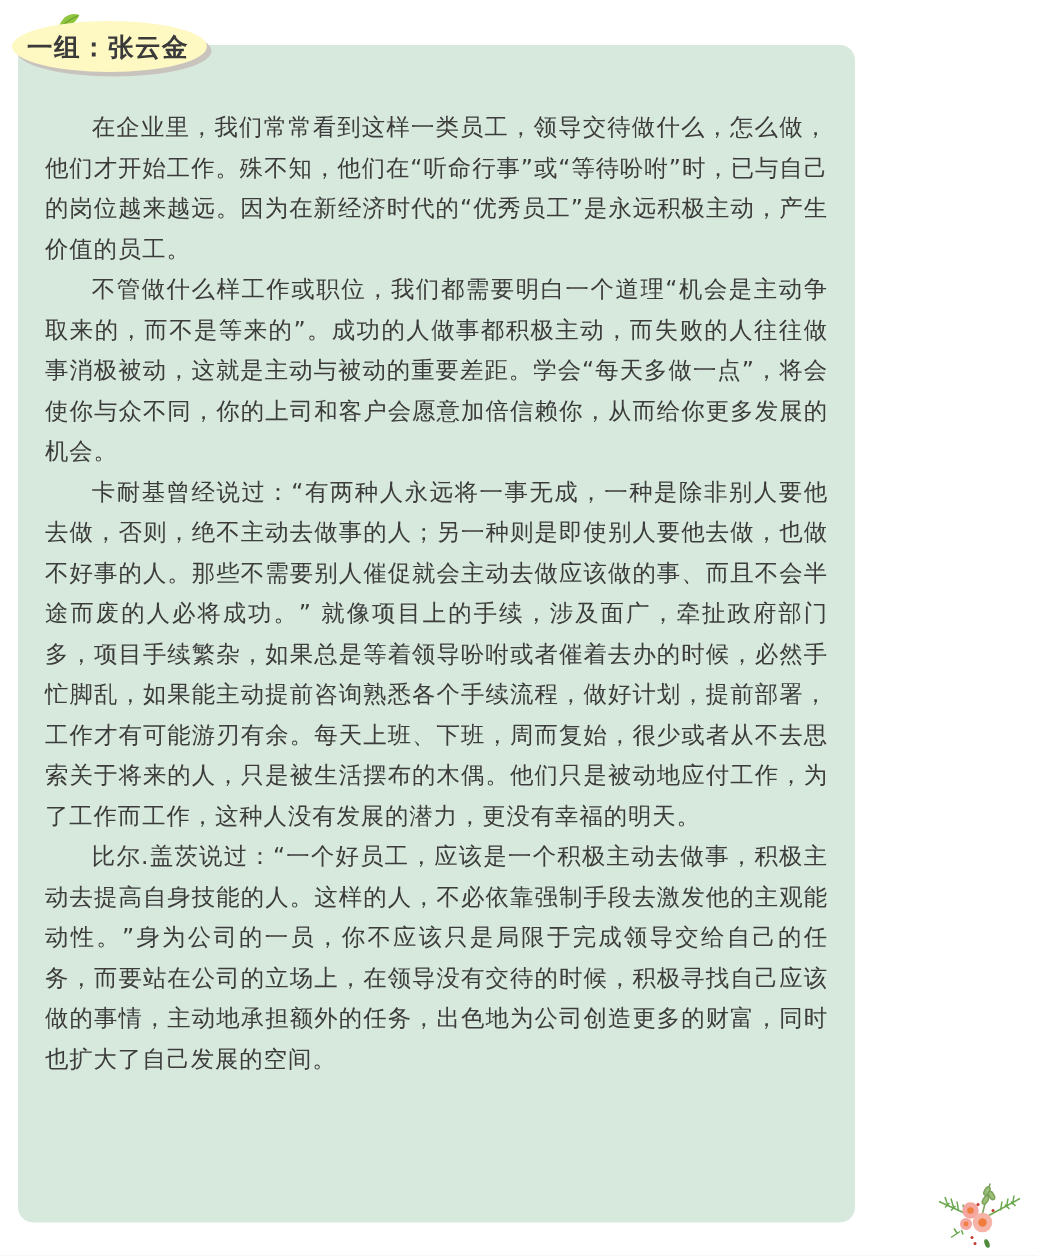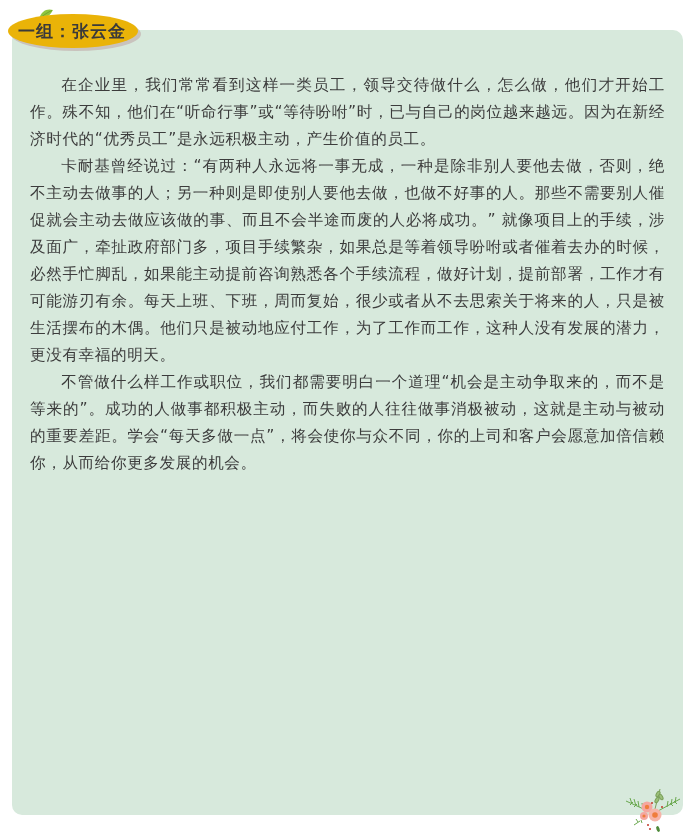--- a/index.html
+++ b/index.html
@@ -11,41 +11,41 @@
       width: 692px;
       height: 837px;
       position: relative;
       overflow: hidden;
       font-family: "DejaVu Sans", "Liberation Sans", sans-serif;
     }
     .panel {
       position: absolute;
       left: 12px;
       top: 30px;
-      width: 671px;
+      width: 558px;
       height: 785px;
       background: #d7e9dc;
       border-radius: 10px;
       box-sizing: border-box;
       padding: 42px 18px 0 18px;
     }
     .leaf {
       position: absolute;
       left: 38px;
       top: 8px;
       width: 16px;
       height: 12px;
     }
     .badge {
       position: absolute;
       left: 8px;
       top: 14px;
       width: 130px;
       height: 34px;
-      background: #eab308;
+      background: #fef9c3;
       border-radius: 50%;
       box-shadow: 3px 3px 0 #c9c3bd;
       display: flex;
       align-items: center;
       justify-content: center;
       z-index: 2;
     }
     .badge-text {
       font-weight: bold;
       font-size: 17px;
@@ -78,22 +78,23 @@
   <path d="M1 11 C3 3, 9 0, 15 2 C12 8, 7 11, 1 11 Z" fill="#8fc63f"></path>
   <path d="M2 10 C6 7, 10 4, 14 2.5" stroke="#6a9a2c" stroke-width="0.8" fill="none"></path>
 </svg>
 
 <div class="badge">
   <span class="badge-text">一组：张云金</span>
 </div>
 
 <div class="panel">
   <p class="para">在企业里，我们常常看到这样一类员工，领导交待做什么，怎么做，他们才开始工作。殊不知，他们在“听命行事”或“等待吩咐”时，已与自己的岗位越来越远。因为在新经济时代的“优秀员工”是永远积极主动，产生价值的员工。</p>
+  <p class="para">不管做什么样工作或职位，我们都需要明白一个道理“机会是主动争取来的，而不是等来的”。成功的人做事都积极主动，而失败的人往往做事消极被动，这就是主动与被动的重要差距。学会“每天多做一点”，将会使你与众不同，你的上司和客户会愿意加倍信赖你，从而给你更多发展的机会。</p>
   <p class="para">卡耐基曾经说过：“有两种人永远将一事无成，一种是除非别人要他去做，否则，绝不主动去做事的人；另一种则是即使别人要他去做，也做不好事的人。那些不需要别人催促就会主动去做应该做的事、而且不会半途而废的人必将成功。” 就像项目上的手续，涉及面广，牵扯政府部门多，项目手续繁杂，如果总是等着领导吩咐或者催着去办的时候，必然手忙脚乱，如果能主动提前咨询熟悉各个手续流程，做好计划，提前部署，工作才有可能游刃有余。每天上班、下班，周而复始，很少或者从不去思索关于将来的人，只是被生活摆布的木偶。他们只是被动地应付工作，为了工作而工作，这种人没有发展的潜力，更没有幸福的明天。</p>
-  <p class="para">不管做什么样工作或职位，我们都需要明白一个道理“机会是主动争取来的，而不是等来的”。成功的人做事都积极主动，而失败的人往往做事消极被动，这就是主动与被动的重要差距。学会“每天多做一点”，将会使你与众不同，你的上司和客户会愿意加倍信赖你，从而给你更多发展的机会。</p>
+  <p class="para">比尔.盖茨说过：“一个好员工，应该是一个积极主动去做事，积极主动去提高自身技能的人。这样的人，不必依靠强制手段去激发他的主观能动性。”身为公司的一员，你不应该只是局限于完成领导交给自己的任务，而要站在公司的立场上，在领导没有交待的时候，积极寻找自己应该做的事情，主动地承担额外的任务，出色地为公司创造更多的财富，同时也扩大了自己发展的空间。</p>
 </div>
 
 <svg class="flower" viewBox="0 0 62 50">
 
   <g stroke="#6aa84f" stroke-width="1" fill="none">
     <path d="M4 16 L26 26"></path>
     <path d="M8 13 L10 19 M12 14 L14 21 M16 16 L17 22 M20 18 L21 24 M8 20 L11 17 M12 22 L15 19"></path>
   </g>
 
   <g stroke="#6aa84f" stroke-width="1" fill="none">

